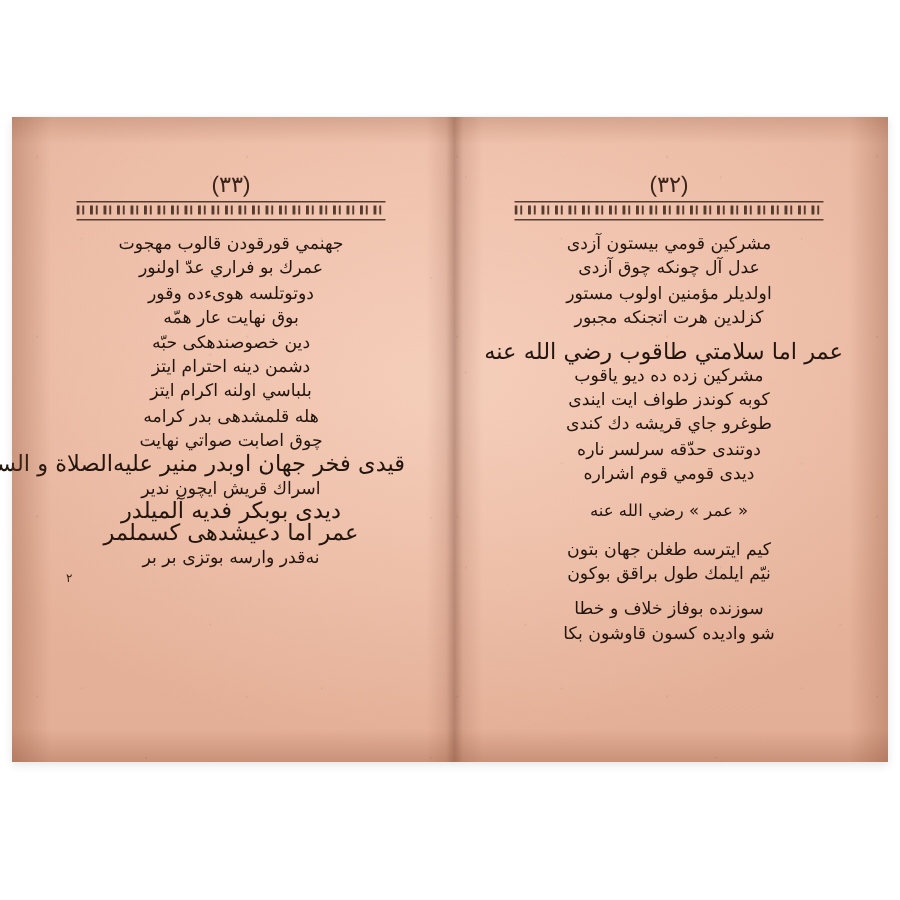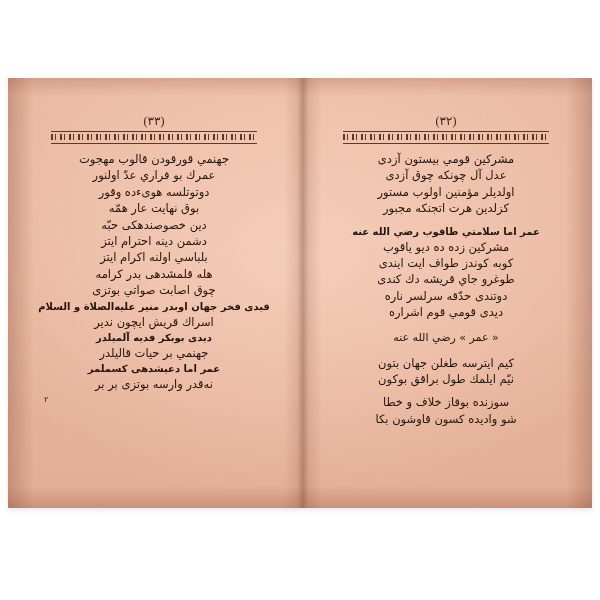--- a/index.html
+++ b/index.html
@@ -80,25 +80,25 @@
     width: 232px;
     direction: rtl;
     text-align: center;
     color: #2a1a12;
     font-family: "DejaVu Sans", sans-serif;
   }
   .textblock.left  { left: 30px; }
   .textblock.right { left: 322px; }
 
   .page-number {
-    font-size: 12px;
+    font-size: 15px;
     letter-spacing: 0.5px;
     color: #3a241a;
     margin-bottom: 2px;
-    font-family: Liberation Serif, serif;
+    font-family: Liberation Sans, sans-serif;
   }
 
   
   .ornament {
     width: 206px;
     height: 11px;
     margin: 2px auto 7px auto;
     border-top: 1px solid #3b2418;
     border-bottom: 1px solid #3b2418;
     background-image:
@@ -119,23 +119,22 @@
   }
   .line {
     font-size: 11.5px;
     line-height: 16.4px;
     white-space: nowrap;
     color: #23150e;
     direction: rtl;
     unicode-bidi: isolate;
   }
   .line.small {
-    font-size: 10px;
+    font-size: 15px;
     line-height: 15px;
-    font-weight: bold;
   }
   .line.heading {
     font-size: 11px;
     line-height: 20px;
   }
   .line.spacer {
     height: 7px;
     line-height: 7px;
     font-size: 0;
   }
@@ -203,25 +202,24 @@
         <div class="ornament"></div>
         <div class="lines">
           <div class="line">جهنمي قورقودن قالوب مهجوت</div>
           <div class="line">عمرك بو فراري عدّ اولنور</div>
           <div class="line">دوتوتلسه هوىءده وقور</div>
           <div class="line">بوق نهایت عار همّه</div>
           <div class="line">دین خصوصندهکی حبّه</div>
           <div class="line">دشمن دینه احترام ایتز</div>
           <div class="line">بلباسي اولنه اكرام ایتز</div>
           <div class="line">هله قلمشدهی بدر کرامه</div>
-          <div class="line">چوق اصابت صواتي بوتزی</div>
+          <div class="line">چوق اصابت صواتي نهایت</div>
           <div class="line small">قیدی فخر جهان اوبدر منیر علیه‌الصلاة و السلام</div>
           <div class="line">اسراك قریش ایچون ندیر</div>
           <div class="line small">دیدی بوبکر فدیه آلمیلدر</div>
-          <div class="line">جهنمي بر حیات قالیلدر</div>
           <div class="line small">عمر اما دعیشدهی کسملمر</div>
           <div class="line">نه‌قدر وارسه بوتزی بر بر</div>
         </div>
         <div class="catchword">٢</div>
       </div>
 
       <div class="gutter"></div>
       <div class="edge-shadow l"></div>
       <div class="edge-shadow r"></div>
       <div class="edge-shadow t"></div>

